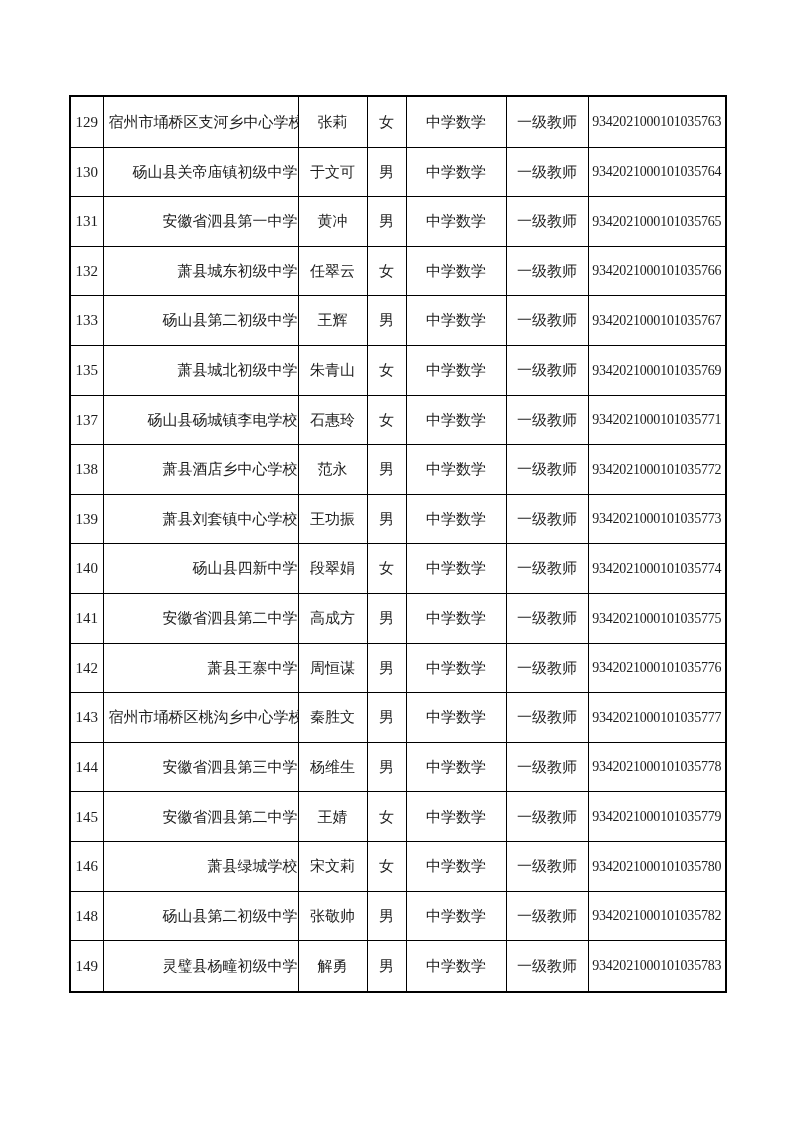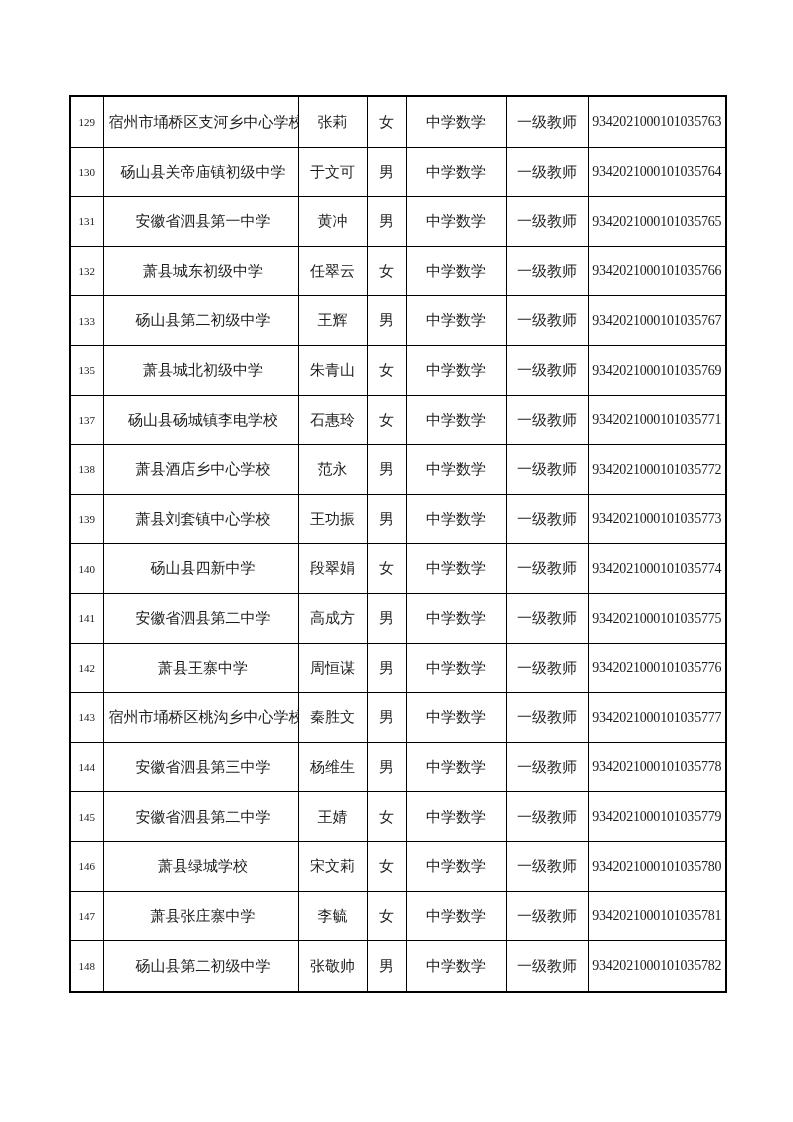--- a/index.html
+++ b/index.html
@@ -34,25 +34,25 @@
     font-size: 15px;
     color: #1c1c1c;
     text-align: center;
     vertical-align: middle;
     padding: 0;
     overflow: hidden;
     white-space: nowrap;
     line-height: 1.1;
   }
   table.roster td.cell-school {
-    text-align: center;
+    text-align: right;
     padding-left: 5px;
   }
   table.roster td.cell-no {
-    font-size: 11px;
+    font-size: 15px;
   }
   table.roster td.cell-cert {
     font-size: 14px;
     letter-spacing: -0.2px;
   }
   col.c-no     { width: 33px; }
   col.c-school { width: 195px; }
   col.c-name   { width: 69px; }
   col.c-gender { width: 39px; }
   col.c-subject{ width: 100px; }
@@ -212,32 +212,32 @@
         <tr>
           <td class="cell-no">146</td>
           <td class="cell-school">萧县绿城学校</td>
           <td class="cell-name">宋文莉</td>
           <td class="cell-gender">女</td>
           <td class="cell-subject">中学数学</td>
           <td class="cell-title">一级教师</td>
           <td class="cell-cert">9342021000101035780</td>
         </tr>
         <tr>
-          <td class="cell-no">147</td>
-          <td class="cell-school">萧县张庄寨中学</td>
-          <td class="cell-name">李毓</td>
-          <td class="cell-gender">女</td>
-          <td class="cell-subject">中学数学</td>
-          <td class="cell-title">一级教师</td>
-          <td class="cell-cert">9342021000101035781</td>
-        </tr>
-        <tr>
           <td class="cell-no">148</td>
           <td class="cell-school">砀山县第二初级中学</td>
           <td class="cell-name">张敬帅</td>
           <td class="cell-gender">男</td>
           <td class="cell-subject">中学数学</td>
           <td class="cell-title">一级教师</td>
           <td class="cell-cert">9342021000101035782</td>
+        </tr>
+        <tr>
+          <td class="cell-no">149</td>
+          <td class="cell-school">灵璧县杨疃初级中学</td>
+          <td class="cell-name">解勇</td>
+          <td class="cell-gender">男</td>
+          <td class="cell-subject">中学数学</td>
+          <td class="cell-title">一级教师</td>
+          <td class="cell-cert">9342021000101035783</td>
         </tr>
       </tbody>
   </table>
 </div>
 
 </body></html>

